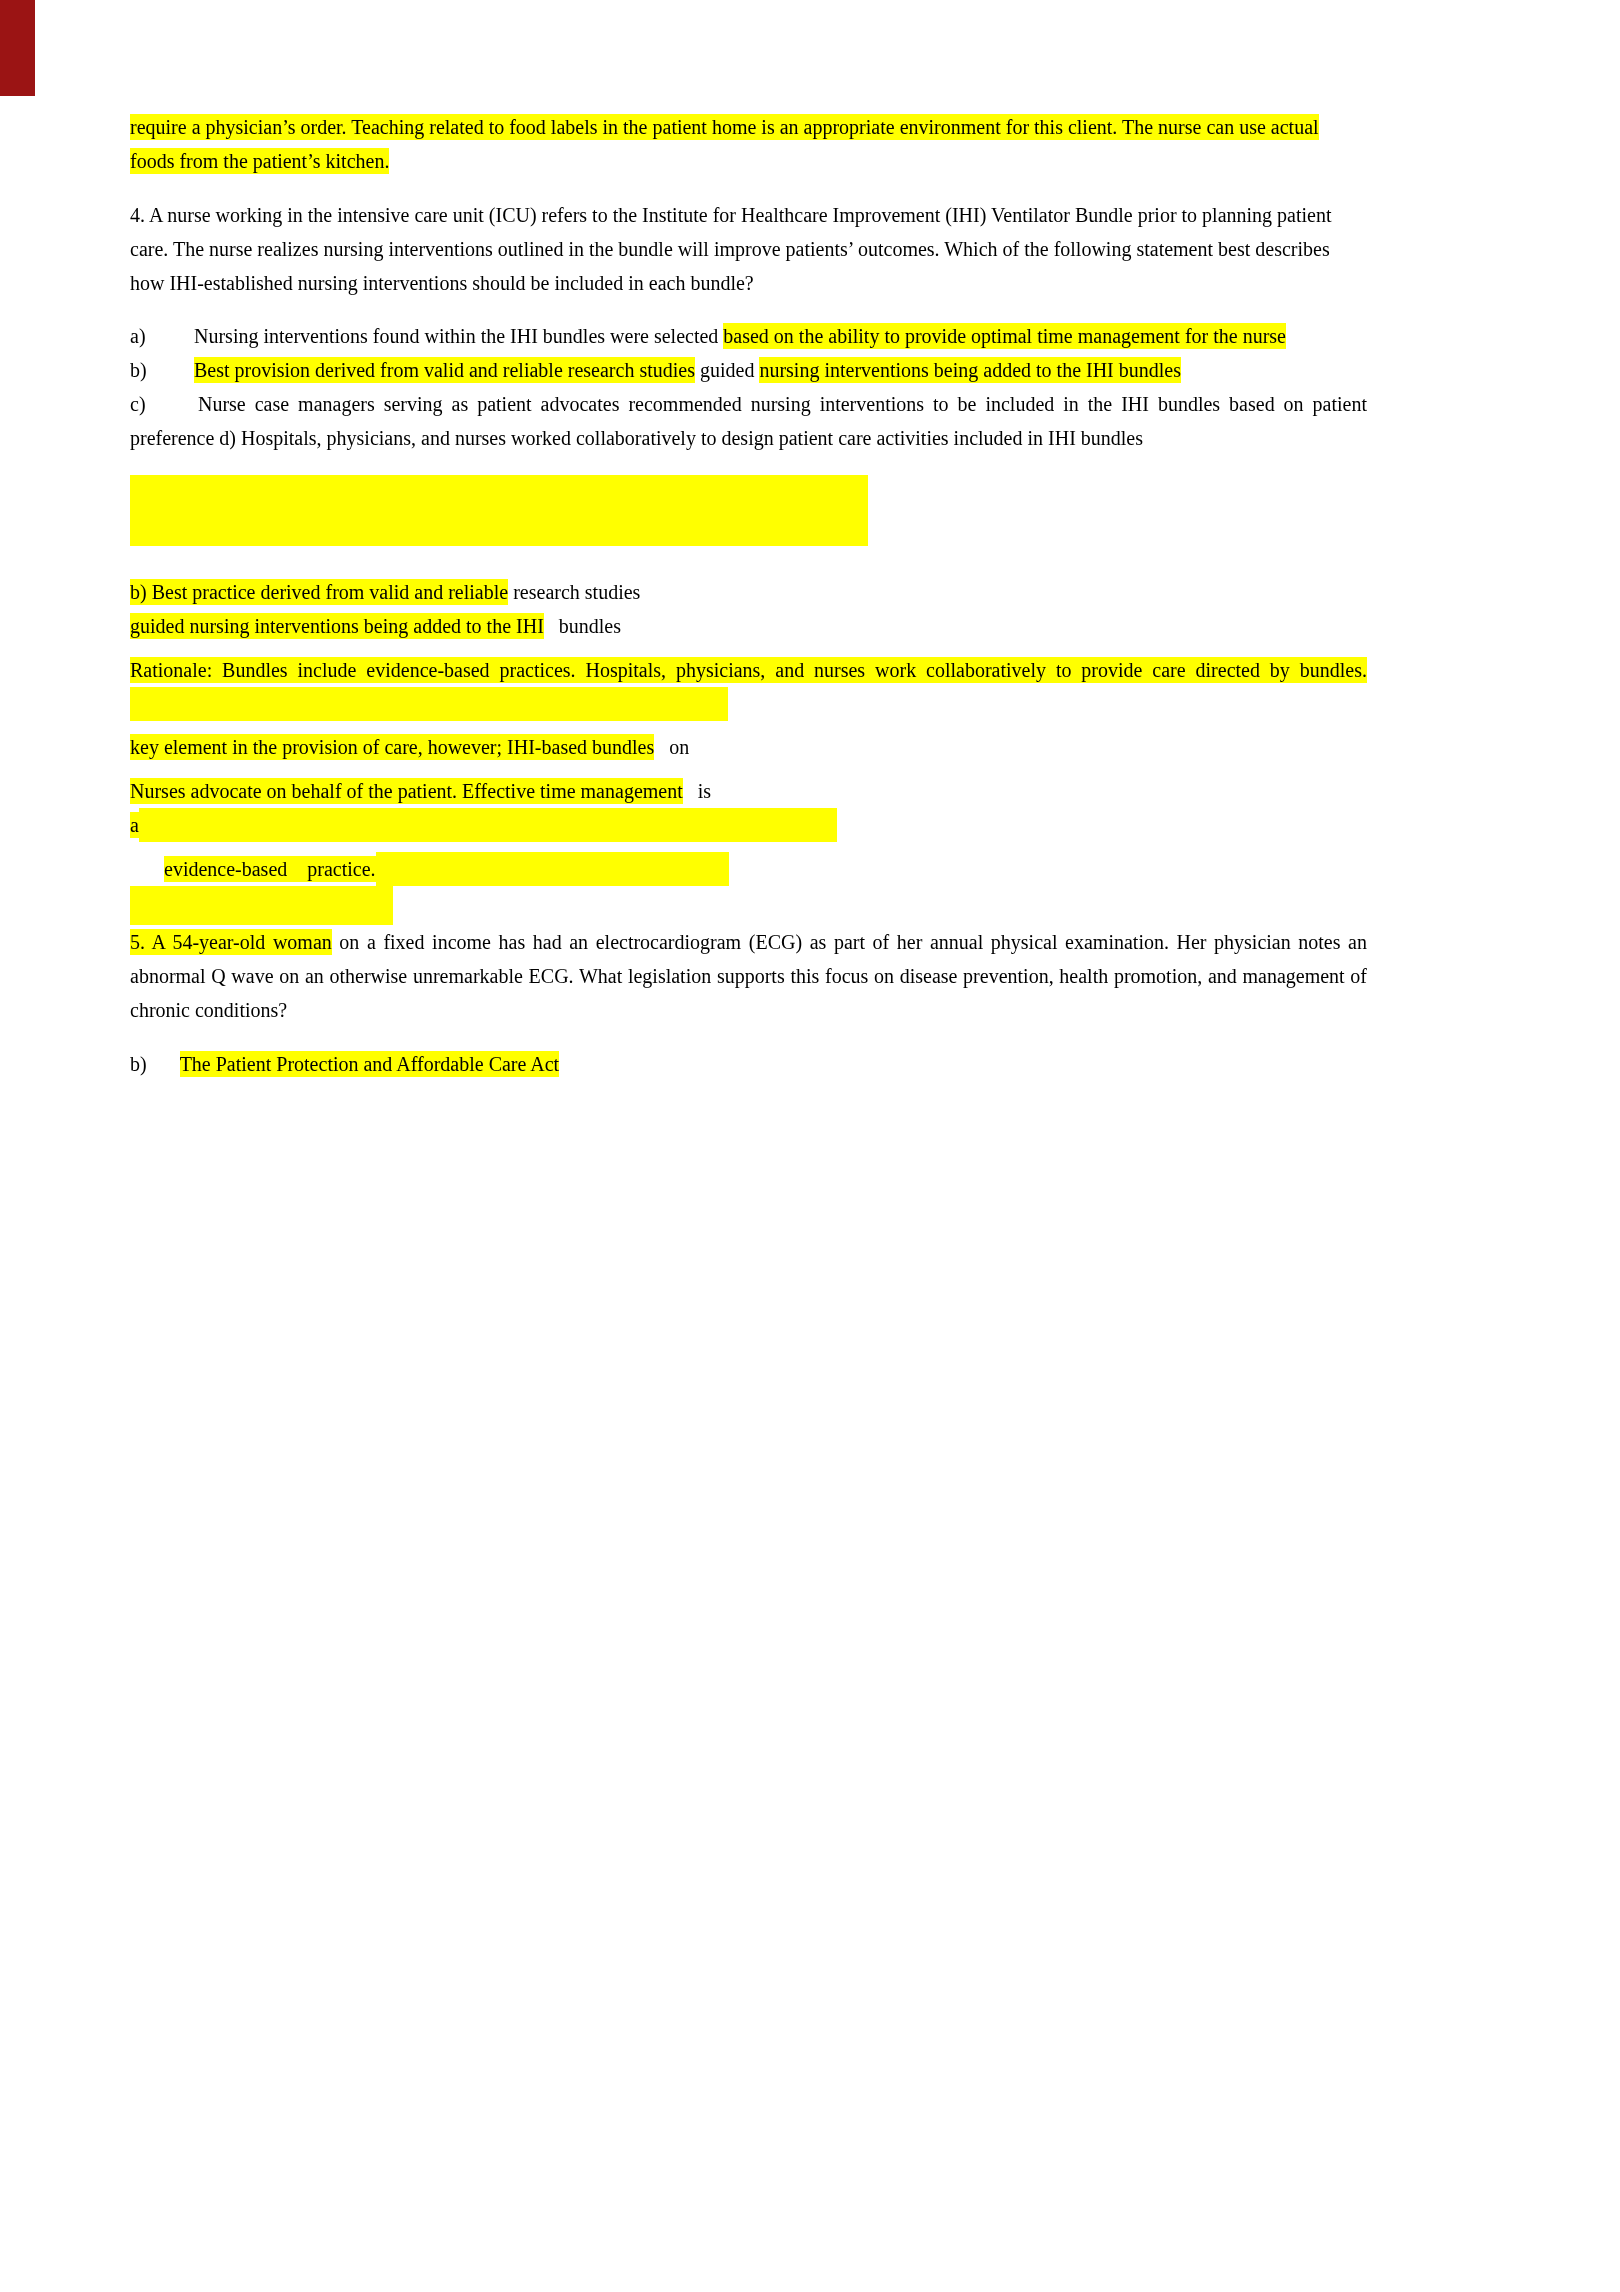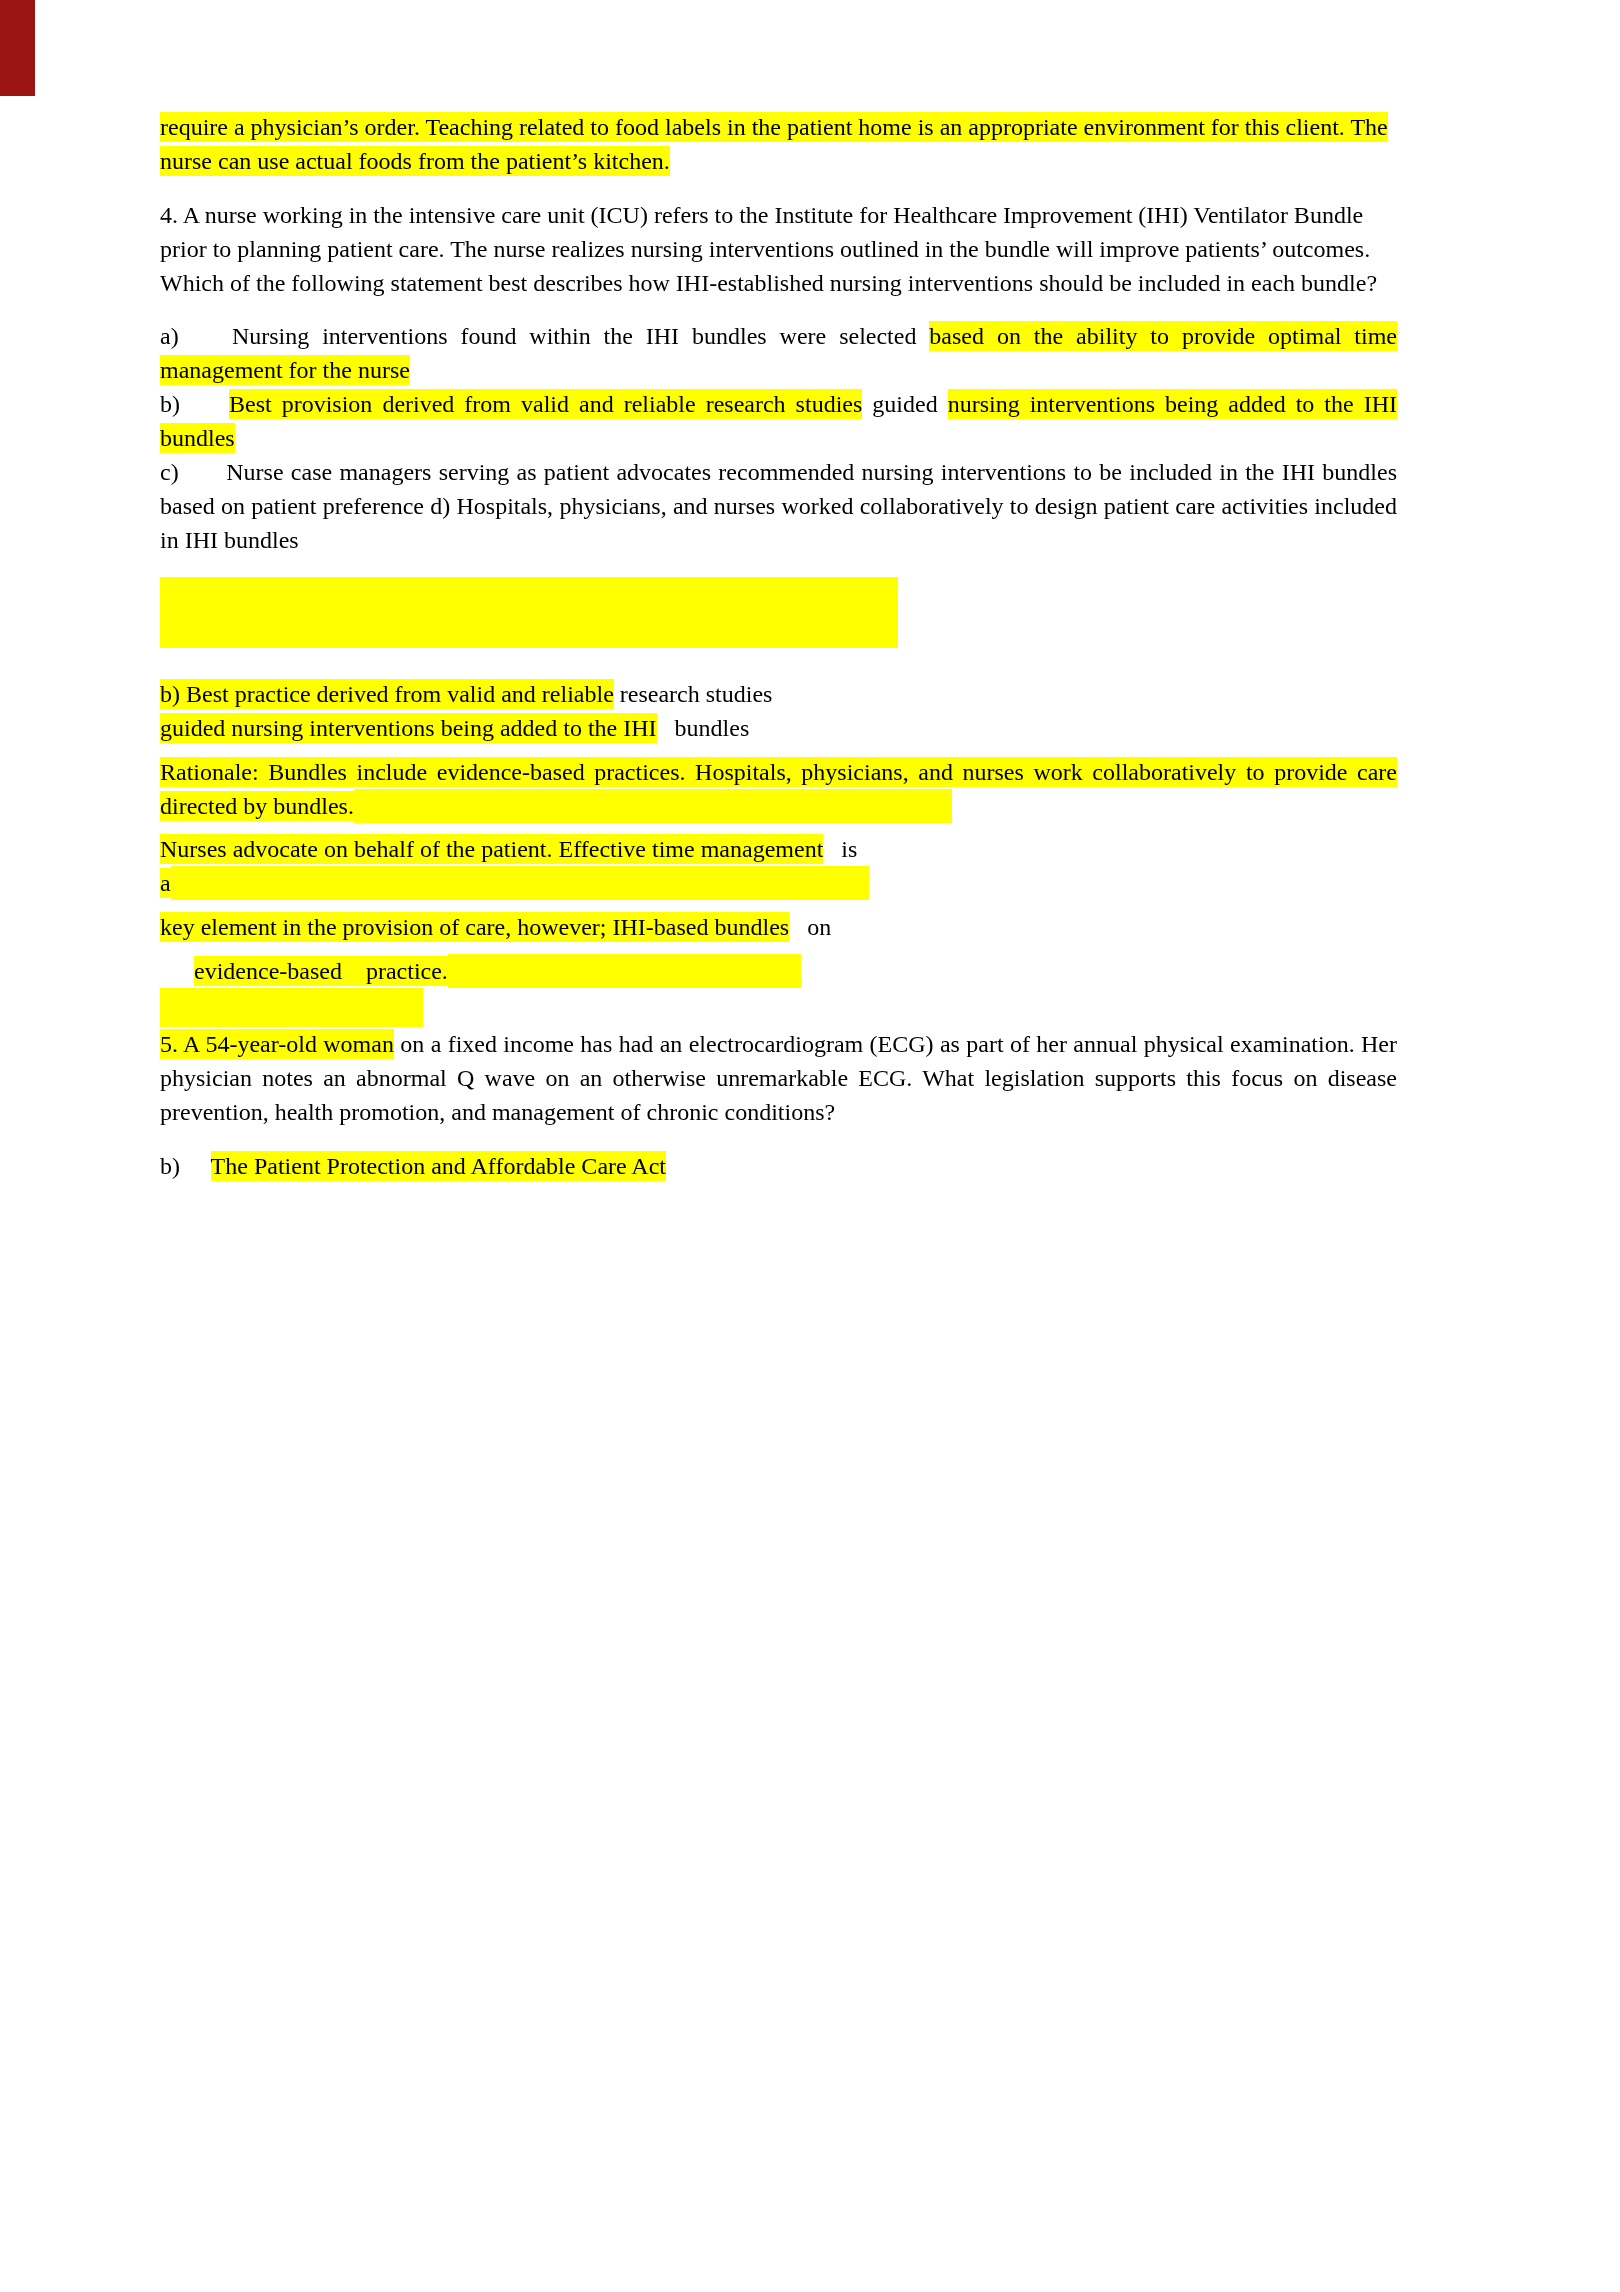--- a/index.html
+++ b/index.html
@@ -23,23 +23,22 @@
     width: 35px;
     height: 96px;
     background: #9b1414;
   }
 
   .content {
     position: absolute;
     left: 130px;
     top: 110px;
     width: 1237px;
-    font-size: 24px;
+    font-size: 20px;
     line-height: 34px;
-    margin-left: 30px;
   }
 
   p.para { margin: 0 0 19.6px 0; }
   .justify { text-align: justify; }
 
   mark {
     background: #ffff00;
     color: inherit;
     padding: 2px 0;
   }
@@ -99,29 +98,29 @@
       <mark>b) Best practice derived from valid and reliable</mark>
       <span>research studies</span>
       <br>
       <mark>guided nursing interventions being added to the IHI</mark>
       <span> bundles</span>
     </p>
 
     <p class="para justify mb-sm"><mark>Rationale: Bundles include evidence-based practices. Hospitals, physicians, and nurses work collaboratively to provide care directed by bundles.</mark><span class="hl-pad pad-rationale"></span></p>
 
     <p class="para mb-sm">
+      <mark>key element in the provision of care, however; IHI-based bundles</mark>
+      <span> on</span>
+    </p>
+
+    <p class="para mb-sm">
       <mark>Nurses advocate on behalf of the patient. Effective time management</mark>
       <span> is</span>
       <br>
       <mark>a</mark><span class="hl-pad pad-a"></span>
-    </p>
-
-    <p class="para mb-sm">
-      <mark>key element in the provision of care, however; IHI-based bundles</mark>
-      <span> on</span>
     </p>
 
     <p class="para mb-0"><mark>evidence-based   practice.</mark><span class="hl-pad pad-evidence"></span></p>
 
     <div class="hl-block hl-block-2"></div>
 
     <p class="para justify">
       <mark>5. A 54-year-old woman</mark>
       <span>on a fixed income has had an electrocardiogram (ECG) as part of her annual physical examination. Her physician notes an abnormal Q wave on an otherwise unremarkable ECG. What legislation supports this focus on disease prevention, health promotion, and management of chronic conditions?</span>
     </p>

